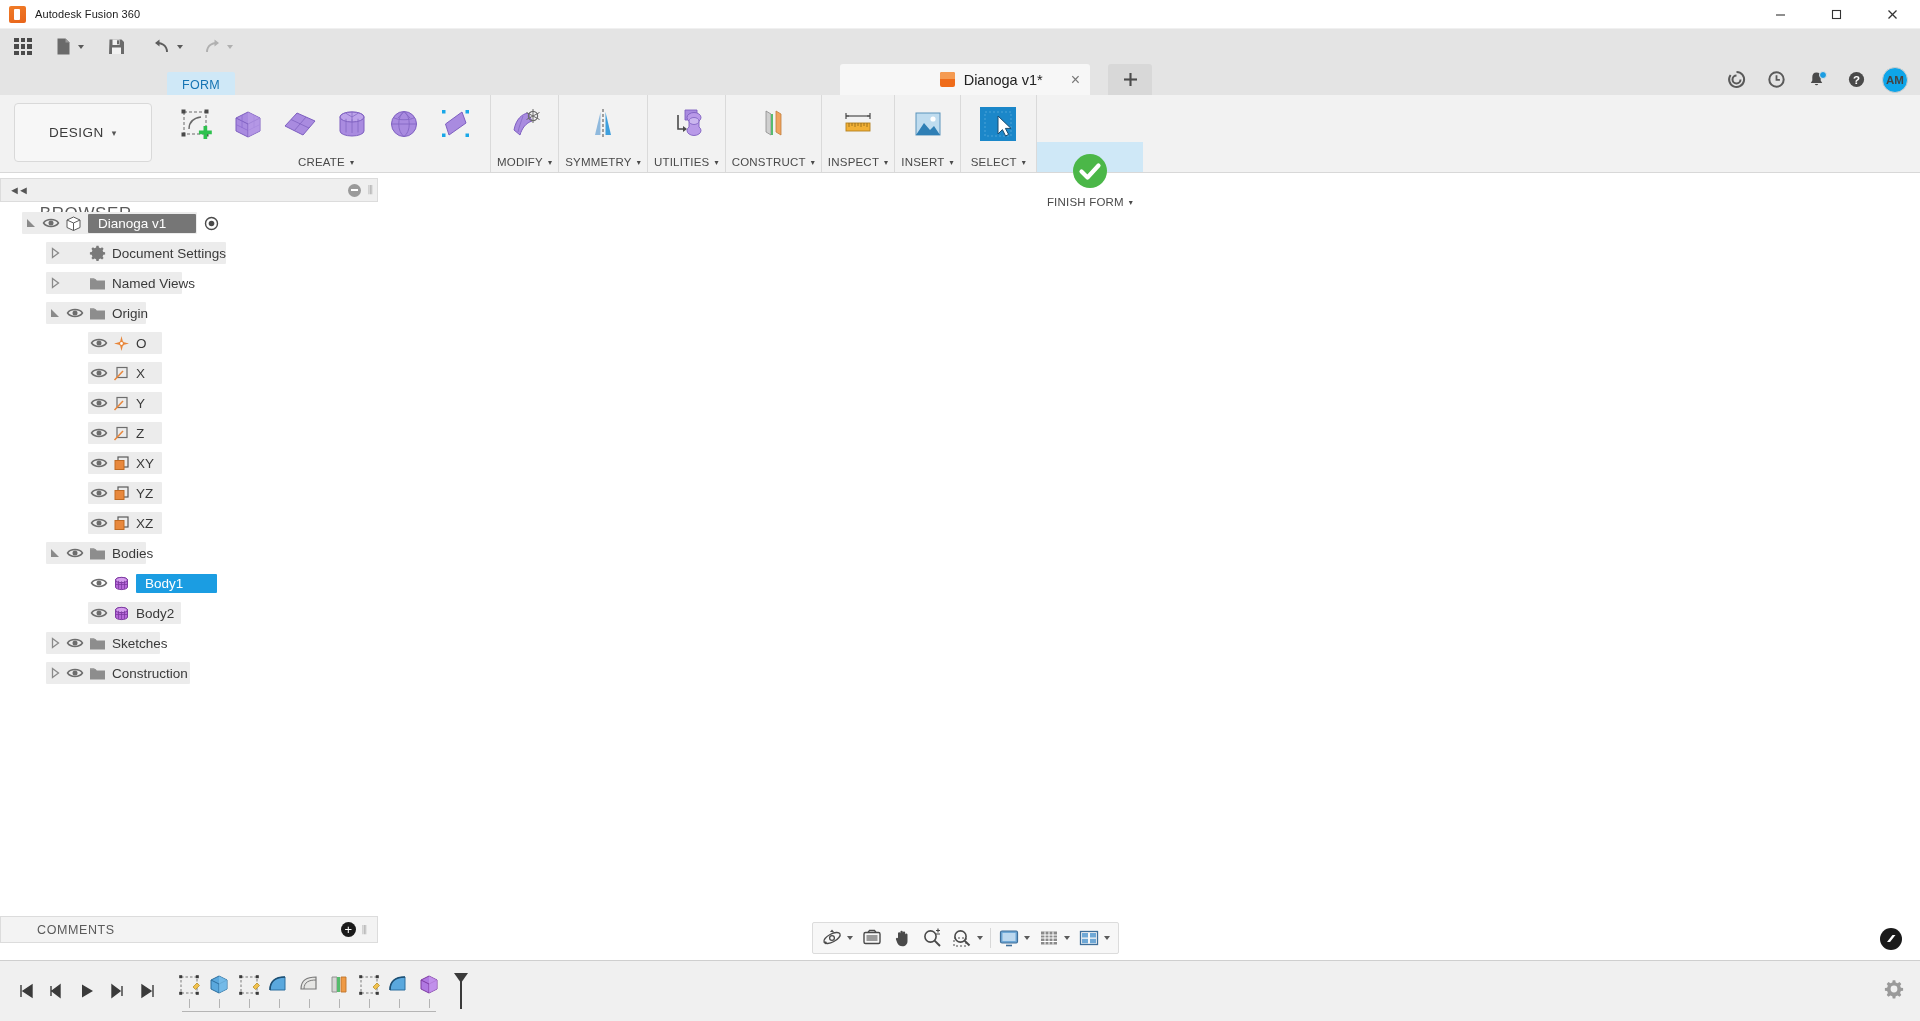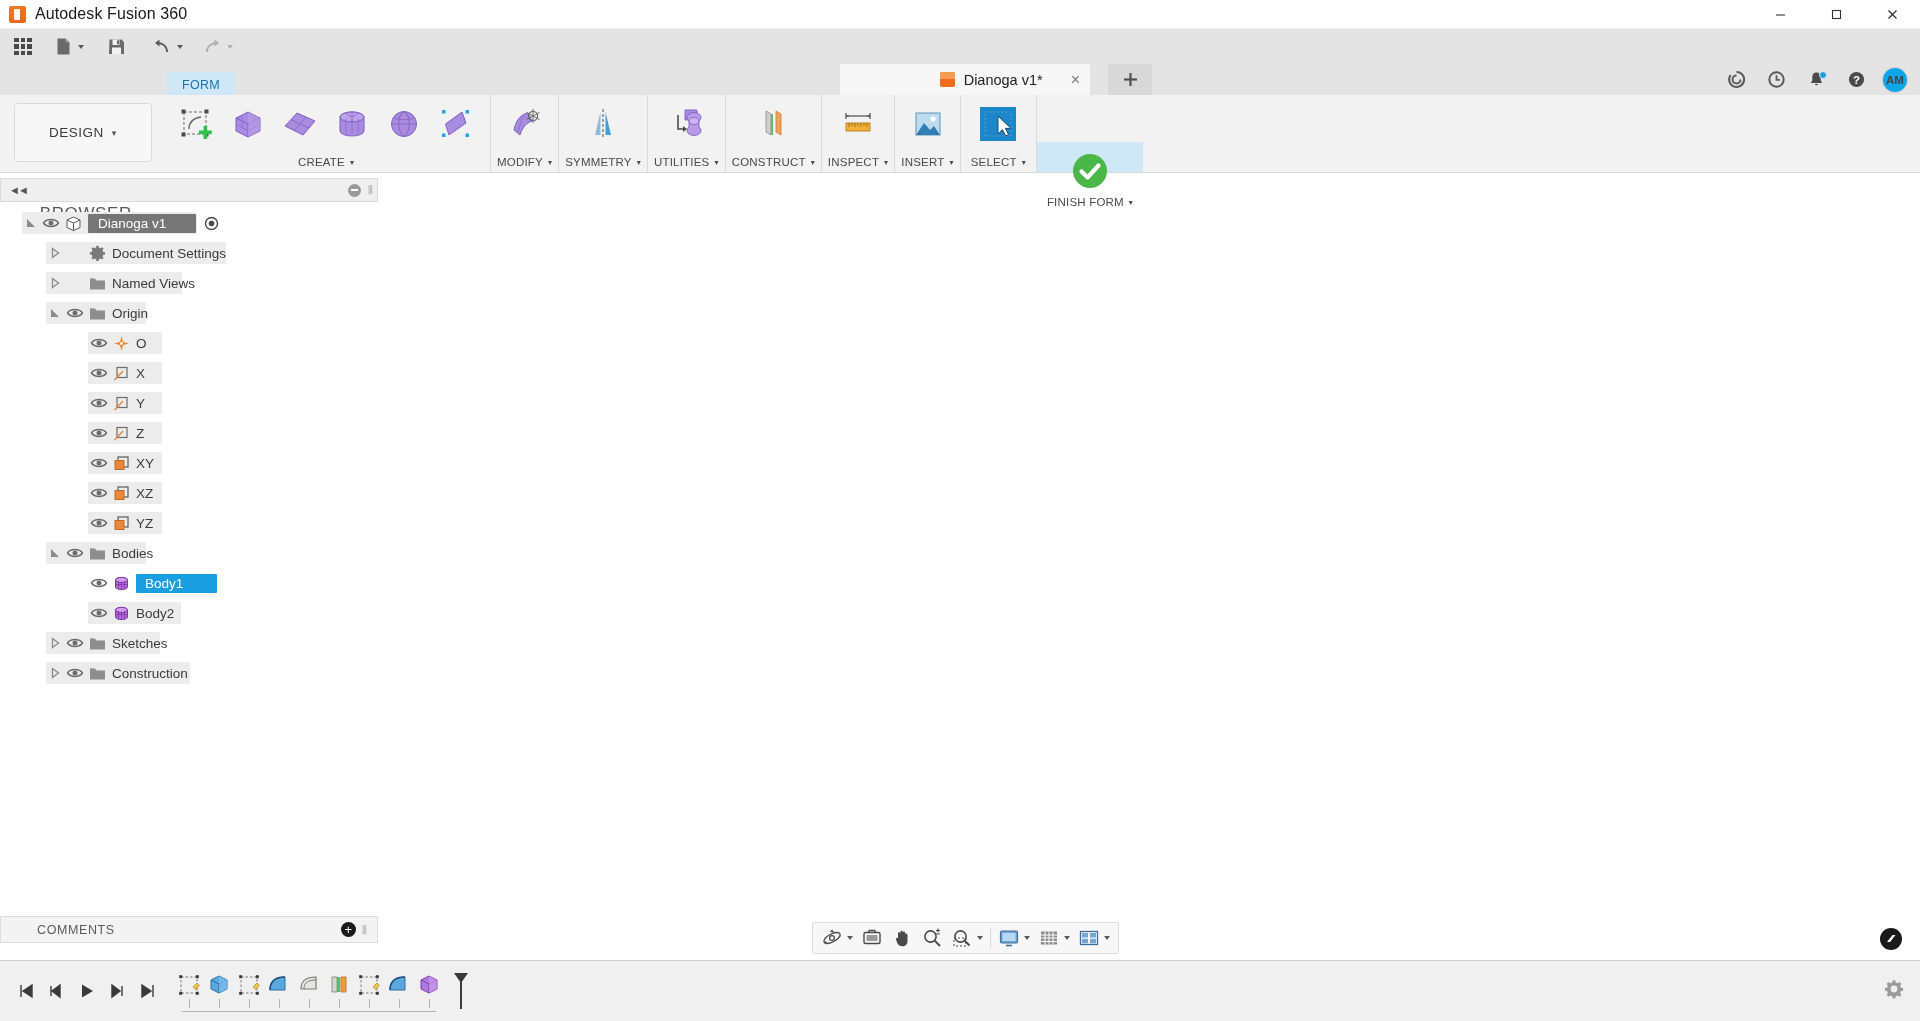--- a/index.html
+++ b/index.html
@@ -20,21 +20,21 @@
   }
   .tb-appicon {
     width: 17px; height: 17px; margin-left: 9px; margin-right: 9px;
     background: linear-gradient(160deg,#f07c28 0%, #e8641a 100%);
     border-radius: 2px; position: relative; flex: none;
   }
   .tb-appicon::after {
     content: ""; position: absolute; left: 5px; top: 3px;
     width: 6px; height: 11px; background: #ffffff; border-radius: 1px;
   }
-  .tb-title { font-size: 16px; color: #1a1a1a; letter-spacing: 0.1px; }
+  .tb-title { font-size: 11px; color: #1a1a1a; letter-spacing: 0.1px; }
   .tb-winbtns { margin-left: auto; display: flex; height: 29px; }
   .winbtn {
     width: 56px; height: 29px; display: flex; align-items: center; justify-content: center;
     color: #333;
   }
   .winbtn svg { display: block; }
 
   
   .qabar {
     position: absolute; left: 0; top: 29px; width: 1920px; height: 35px;
@@ -859,39 +859,39 @@
               <path d="M1.5 7 C4.5 2.4 13.5 2.4 16.5 7 C13.5 11.6 4.5 11.6 1.5 7 Z" fill="none" stroke="#6d6d6d" stroke-width="1.4"></path>
               <circle cx="9" cy="7" r="2.5" fill="#6d6d6d"></circle>
             </svg>
           </div>
           <div class="ticon">
             <svg width="17" height="17" viewBox="0 0 17 17">
               <rect x="5" y="2" width="10" height="10" fill="none" stroke="#5a5a5a" stroke-width="1.2"></rect>
               <rect x="2" y="5.5" width="9" height="9" fill="#e8883c" stroke="#c06a22" stroke-width="1"></rect>
             </svg>
           </div>
-          <div class="tlabel">XZ</div>
+          <div class="tlabel">YZ</div>
         </div>
         <div class="trow">
           <div class="trow-bg" style="left: 88px; width: 74px;"></div>
           <div style="width: 70px; flex: 0 0 auto;"></div>
           <div class="twist"></div>
           <div class="eye">
             <svg width="18" height="14" viewBox="0 0 18 14">
               <path d="M1.5 7 C4.5 2.4 13.5 2.4 16.5 7 C13.5 11.6 4.5 11.6 1.5 7 Z" fill="none" stroke="#6d6d6d" stroke-width="1.4"></path>
               <circle cx="9" cy="7" r="2.5" fill="#6d6d6d"></circle>
             </svg>
           </div>
           <div class="ticon">
             <svg width="17" height="17" viewBox="0 0 17 17">
               <rect x="5" y="2" width="10" height="10" fill="none" stroke="#5a5a5a" stroke-width="1.2"></rect>
               <rect x="2" y="5.5" width="9" height="9" fill="#e8883c" stroke="#c06a22" stroke-width="1"></rect>
             </svg>
           </div>
-          <div class="tlabel">YZ</div>
+          <div class="tlabel">XZ</div>
         </div>
         <div class="trow">
           <div class="trow-bg" style="left: 46px; width: 99.8px;"></div>
           <div style="width: 46px; flex: 0 0 auto;"></div>
           <div class="twist">
             <svg width="12" height="12" viewBox="0 0 12 12">
               <path d="M2 2 L2 10 L10 10 Z" fill="#8a8a8a"></path>
             </svg>
           </div>
           <div class="eye">

